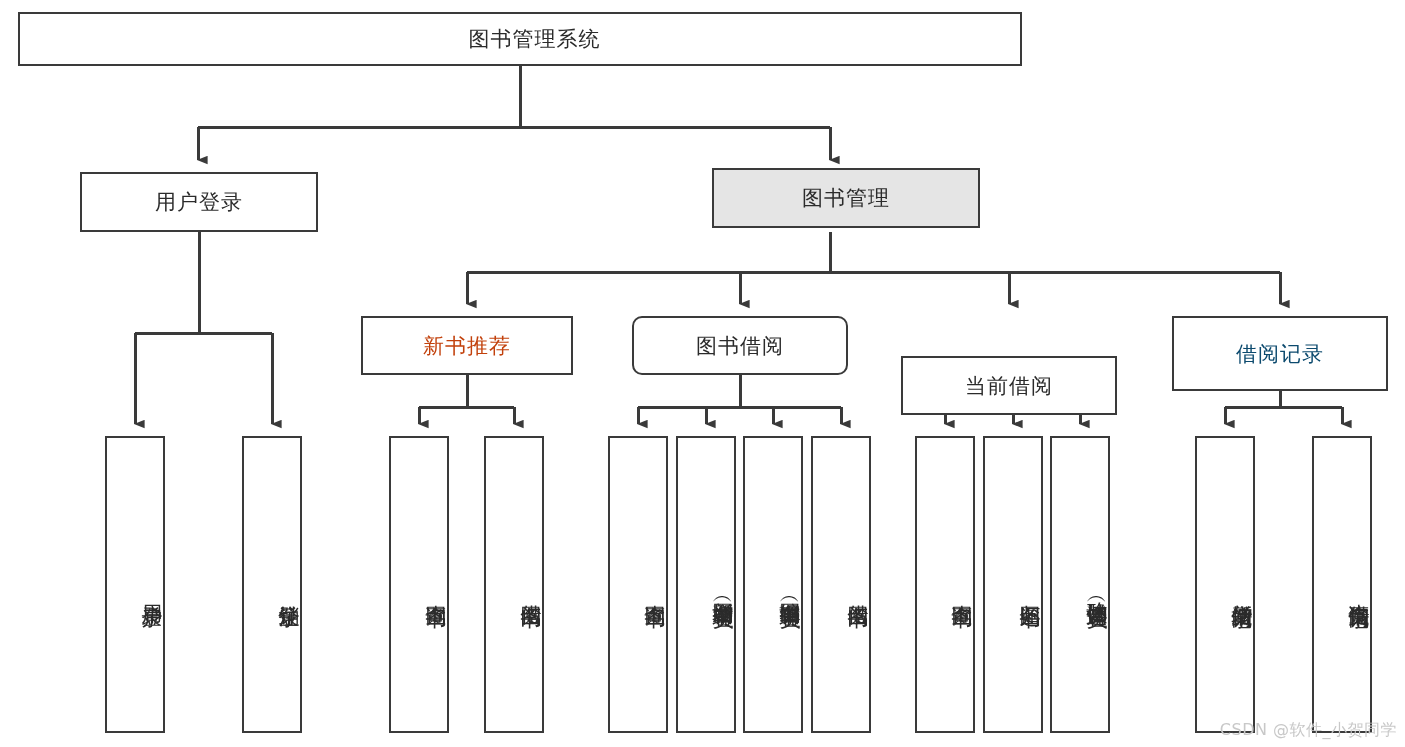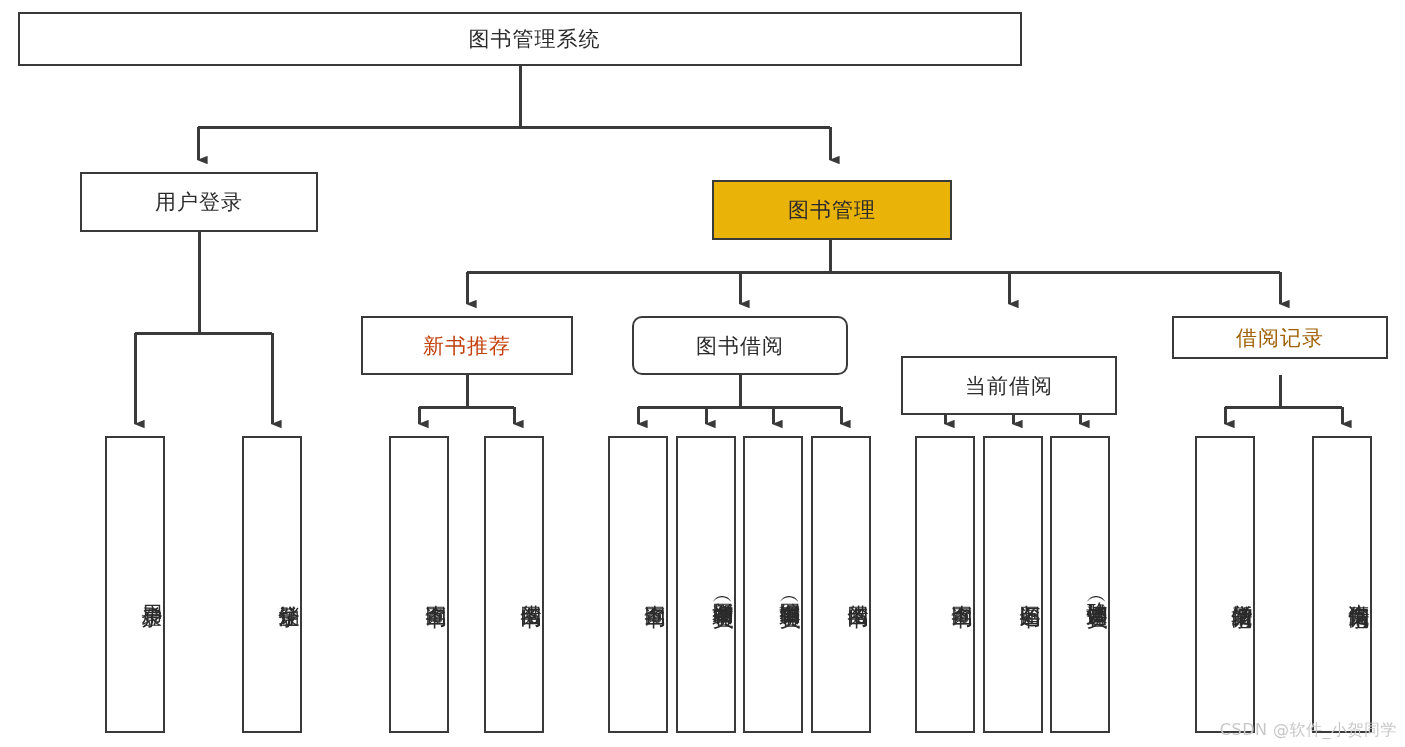--- a/index.html
+++ b/index.html
@@ -122,26 +122,26 @@
       <path d="M 1225 407 L 1342 407"></path>
       <path d="M 1225 407 L 1225 424" marker-end="url(#arrowhead)"></path>
       <path d="M 1342 407 L 1342 424" marker-end="url(#arrowhead)"></path>
 
     </g>
   </svg>
 
   <div class="node horiz root" style="left: 18px; top: 12px; width: 1004px; height: 54px; border-color: rgb(58, 58, 58); background: rgb(255, 255, 255); color: rgb(43, 43, 43);">图书管理系统</div>
 
   <div class="node horiz" style="left: 80px; top: 172px; width: 238px; height: 60px; border-color: rgb(58, 58, 58); background: rgb(255, 255, 255); color: rgb(43, 43, 43);">用户登录</div>
-  <div class="node horiz" style="left: 712px; top: 180px; width: 240px; height: 60px; border-color: rgb(58, 58, 58); background: #eab308; color: rgb(43, 43, 43);">图书管理</div>
+  <div class="node horiz" style="left: 712px; top: 168px; width: 268px; height: 60px; border-color: rgb(58, 58, 58); background: #e5e5e5; color: rgb(43, 43, 43);">图书管理</div>
 
   <div class="node horiz" style="left: 361px; top: 316px; width: 212px; height: 59px; border-color: rgb(58, 58, 58); background: rgb(255, 255, 255); color: #c2410c;">新书推荐</div>
   <div class="node horiz" style="left: 632px; top: 316px; width: 216px; height: 59px; border-color: rgb(58, 58, 58); background: rgb(255, 255, 255); color: rgb(43, 43, 43); border-radius: 10px;">图书借阅</div>
   <div class="node horiz" style="left: 901px; top: 316px; width: 216px; height: 59px; border-color: rgb(58, 58, 58); background: rgb(255, 255, 255); color: rgb(43, 43, 43); margin-top: 40px;">当前借阅</div>
-  <div class="node horiz" style="left: 1172px; top: 316px; width: 216px; height: 43px; border-color: rgb(58, 58, 58); background: rgb(255, 255, 255); color: #a16207;">借阅记录</div>
+  <div class="node horiz" style="left: 1172px; top: 316px; width: 216px; height: 75px; border-color: rgb(58, 58, 58); background: rgb(255, 255, 255); color: #0c4a6e;">借阅记录</div>
 
   <div class="node vert" style="left: 105px; top: 436px; width: 60px; height: 297px; border-color: rgb(58, 58, 58); background: rgb(255, 255, 255); color: rgb(43, 43, 43);">
       <span class="vtext">用户登录</span>
     </div>
   <div class="node vert" style="left: 242px; top: 436px; width: 60px; height: 297px; border-color: rgb(58, 58, 58); background: rgb(255, 255, 255); color: rgb(43, 43, 43);">
       <span class="vtext">注销登录</span>
     </div>
   <div class="node vert" style="left: 389px; top: 436px; width: 60px; height: 297px; border-color: rgb(58, 58, 58); background: rgb(255, 255, 255); color: rgb(43, 43, 43);">
       <span class="vtext">查询图书</span>
     </div>

